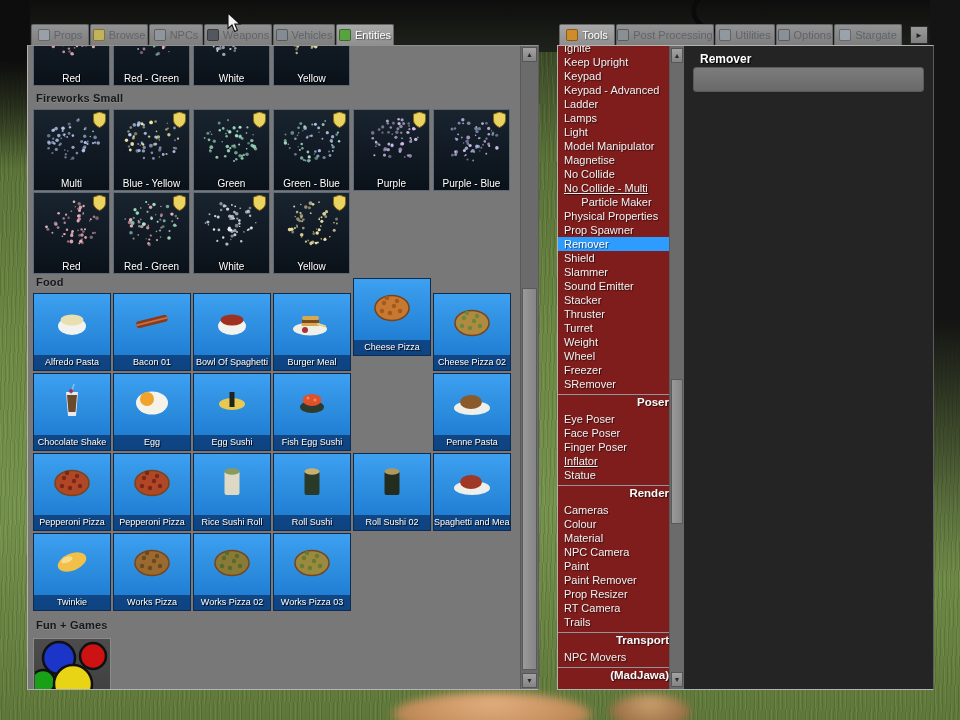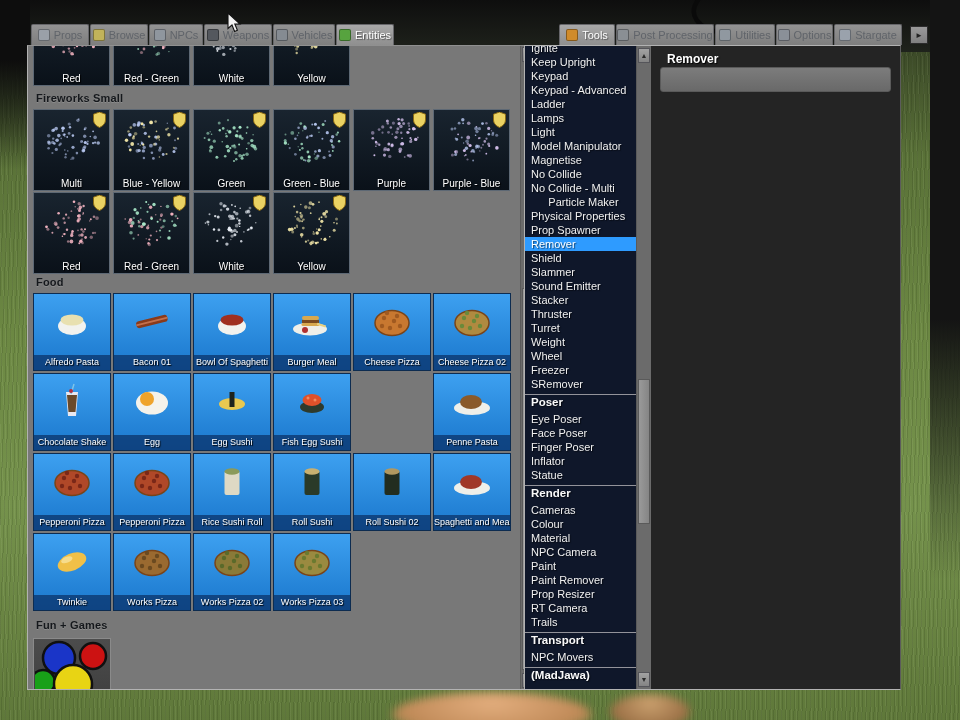--- a/index.html
+++ b/index.html
@@ -54,31 +54,31 @@
   .fun-tile{position:absolute;width:78px;height:78px;box-sizing:border-box;
     background:linear-gradient(#4c4c4c,#3c3c3c);border:1px solid #8a8a8a;}
   
   .sbar{position:absolute;background:#6b6b6b;border-left:1px solid #5a5a5a;box-sizing:border-box;}
   .sb-btn{position:absolute;left:1px;right:1px;height:15px;background:linear-gradient(#a2a2a2,#848484);
     border:1px solid #55555a;box-sizing:border-box;font-size:7px;color:#2a2a2a;text-align:center;
     line-height:13px;}
   .sb-thumb{position:absolute;left:1px;right:1px;background:linear-gradient(90deg,#9a9a9a,#858585);
     border:1px solid #5a5a5a;box-sizing:border-box;}
   
-  .tools-panel{position:absolute;left:524px;top:45px;width:377px;height:645px;
-    background:#0f172a;border:1px solid #b2b2b2;border-right-color:#5c5c5c;box-sizing:border-box;
+  .tools-panel{position:absolute;left:557px;top:45px;width:377px;height:645px;
+    background:#7f1d1d;border:1px solid #b2b2b2;border-right-color:#5c5c5c;box-sizing:border-box;
     overflow:hidden;}
   .tool-list{position:absolute;left:0;top:0;width:111px;height:643px;overflow:hidden;}
   .tool-item{position:absolute;left:0;width:111px;height:14px;line-height:14px;
     padding-left:6px;box-sizing:border-box;font-size:11px;color:#f0f0f0;
     text-shadow:1px 1px 1px rgba(0,0,0,.55);white-space:nowrap;overflow:hidden;}
   .tool-item.sel{color:#fff;}
   .tool-head{position:absolute;left:0;width:111px;height:15px;line-height:15px;padding-left:6px;
     box-sizing:border-box;font-size:11.5px;font-weight:bold;color:#fafafa;
-    border-top:1px solid #93939a;text-shadow:1px 1px 1px rgba(0,0,0,.6);white-space:nowrap;}
+    border-top:1px solid #93939a;text-shadow:1px 1px 1px rgba(0,0,0,.6);white-space:nowrap;text-align:right;}
   .tool-content{position:absolute;left:126px;top:0;width:249px;height:643px;background:#242424;}
   .tc-title{position:absolute;left:16px;top:6px;font-size:12px;font-weight:bold;color:#fff;
     text-shadow:1px 1px 1px #000;}
   .tc-bar{position:absolute;left:9px;top:21px;width:231px;height:25px;border-radius:3px;
     background:linear-gradient(#7c7c7c,#696969);border:1px solid #5a5a5a;box-sizing:border-box;}
   
   .cursor{position:absolute;left:226px;top:12px;pointer-events:none;}
 </style>
 </head>
 <body>
@@ -990,21 +990,21 @@
         <svg width="44" height="40" viewBox="0 0 44 40" class="food-icon">
           <ellipse cx="20" cy="27" rx="17" ry="6.5" fill="#efefe9"></ellipse>
           <rect x="12" y="14" width="17" height="4" rx="2" fill="#d8a84e"></rect>
           <rect x="12" y="18" width="17" height="3" fill="#7a4a20"></rect>
           <rect x="11.5" y="21" width="18" height="3" rx="1.5" fill="#d8a84e"></rect>
           <circle cx="15" cy="28" r="3" fill="#b03030"></circle>
           <rect x="27" y="22" width="9" height="2" fill="#e8d080" transform="rotate(18 31 23)"></rect>
         </svg>
         <div class="food-label">Burger Meal</div>
       </div>
-      <div class="food-tile" style="left: 325px; top: 247px;">
+      <div class="food-tile" style="left: 325px; top: 232px;">
         <svg width="44" height="40" viewBox="0 0 44 40" class="food-icon">
           <ellipse cx="22" cy="21" rx="17" ry="12.5" fill="#c87830" stroke="#7a4418" stroke-width="1.5"></ellipse>
           <circle cx="14" cy="16" r="2.2" fill="#a05a20"></circle>
           <circle cx="27" cy="14" r="2.2" fill="#a05a20"></circle>
           <circle cx="20" cy="26" r="2.2" fill="#a05a20"></circle>
           <circle cx="30" cy="24" r="2.2" fill="#a05a20"></circle>
           <circle cx="12" cy="24" r="2.2" fill="#a05a20"></circle>
           <circle cx="24" cy="19" r="2.2" fill="#a05a20"></circle>
           <circle cx="17" cy="11" r="2.2" fill="#a05a20"></circle>
         </svg>
@@ -1183,40 +1183,40 @@
         <div class="tool-item" style="top: -5px;">Ignite</div>
         <div class="tool-item" style="top: 9px;">Keep Upright</div>
         <div class="tool-item" style="top: 23px;">Keypad</div>
         <div class="tool-item" style="top: 37px;">Keypad - Advanced</div>
         <div class="tool-item" style="top: 51px;">Ladder</div>
         <div class="tool-item" style="top: 65px;">Lamps</div>
         <div class="tool-item" style="top: 79px;">Light</div>
         <div class="tool-item" style="top: 93px;">Model Manipulator</div>
         <div class="tool-item" style="top: 107px;">Magnetise</div>
         <div class="tool-item" style="top: 121px;">No Collide</div>
-        <div class="tool-item" style="top: 135px;">No Collide - Multi</div>
+        <div class="tool-item" style="top: 135px; text-decoration: underline;">No Collide - Multi</div>
         <div class="tool-item" style="top: 149px; text-align: center;">Particle Maker</div>
         <div class="tool-item" style="top: 163px;">Physical Properties</div>
         <div class="tool-item" style="top: 177px;">Prop Spawner</div>
         <div class="tool-item sel" style="top: 191px; background: rgb(46, 155, 255);">Remover</div>
         <div class="tool-item" style="top: 205px;">Shield</div>
         <div class="tool-item" style="top: 219px;">Slammer</div>
         <div class="tool-item" style="top: 233px;">Sound Emitter</div>
         <div class="tool-item" style="top: 247px;">Stacker</div>
         <div class="tool-item" style="top: 261px;">Thruster</div>
         <div class="tool-item" style="top: 275px;">Turret</div>
         <div class="tool-item" style="top: 289px;">Weight</div>
         <div class="tool-item" style="top: 303px;">Wheel</div>
         <div class="tool-item" style="top: 317px;">Freezer</div>
         <div class="tool-item" style="top: 331px;">SRemover</div>
         <div class="tool-head" style="top: 348px;">Poser</div>
         <div class="tool-item" style="top: 366px;">Eye Poser</div>
         <div class="tool-item" style="top: 380px;">Face Poser</div>
         <div class="tool-item" style="top: 394px;">Finger Poser</div>
-        <div class="tool-item" style="top: 408px;">Inflator</div>
+        <div class="tool-item" style="top: 408px; text-decoration: underline;">Inflator</div>
         <div class="tool-item" style="top: 422px;">Statue</div>
         <div class="tool-head" style="top: 439px;">Render</div>
         <div class="tool-item" style="top: 457px;">Cameras</div>
         <div class="tool-item" style="top: 471px;">Colour</div>
         <div class="tool-item" style="top: 485px;">Material</div>
         <div class="tool-item" style="top: 499px;">NPC Camera</div>
         <div class="tool-item" style="top: 513px;">Paint</div>
         <div class="tool-item" style="top: 527px;">Paint Remover</div>
         <div class="tool-item" style="top: 541px;">Prop Resizer</div>
         <div class="tool-item" style="top: 555px;">RT Camera</div>

